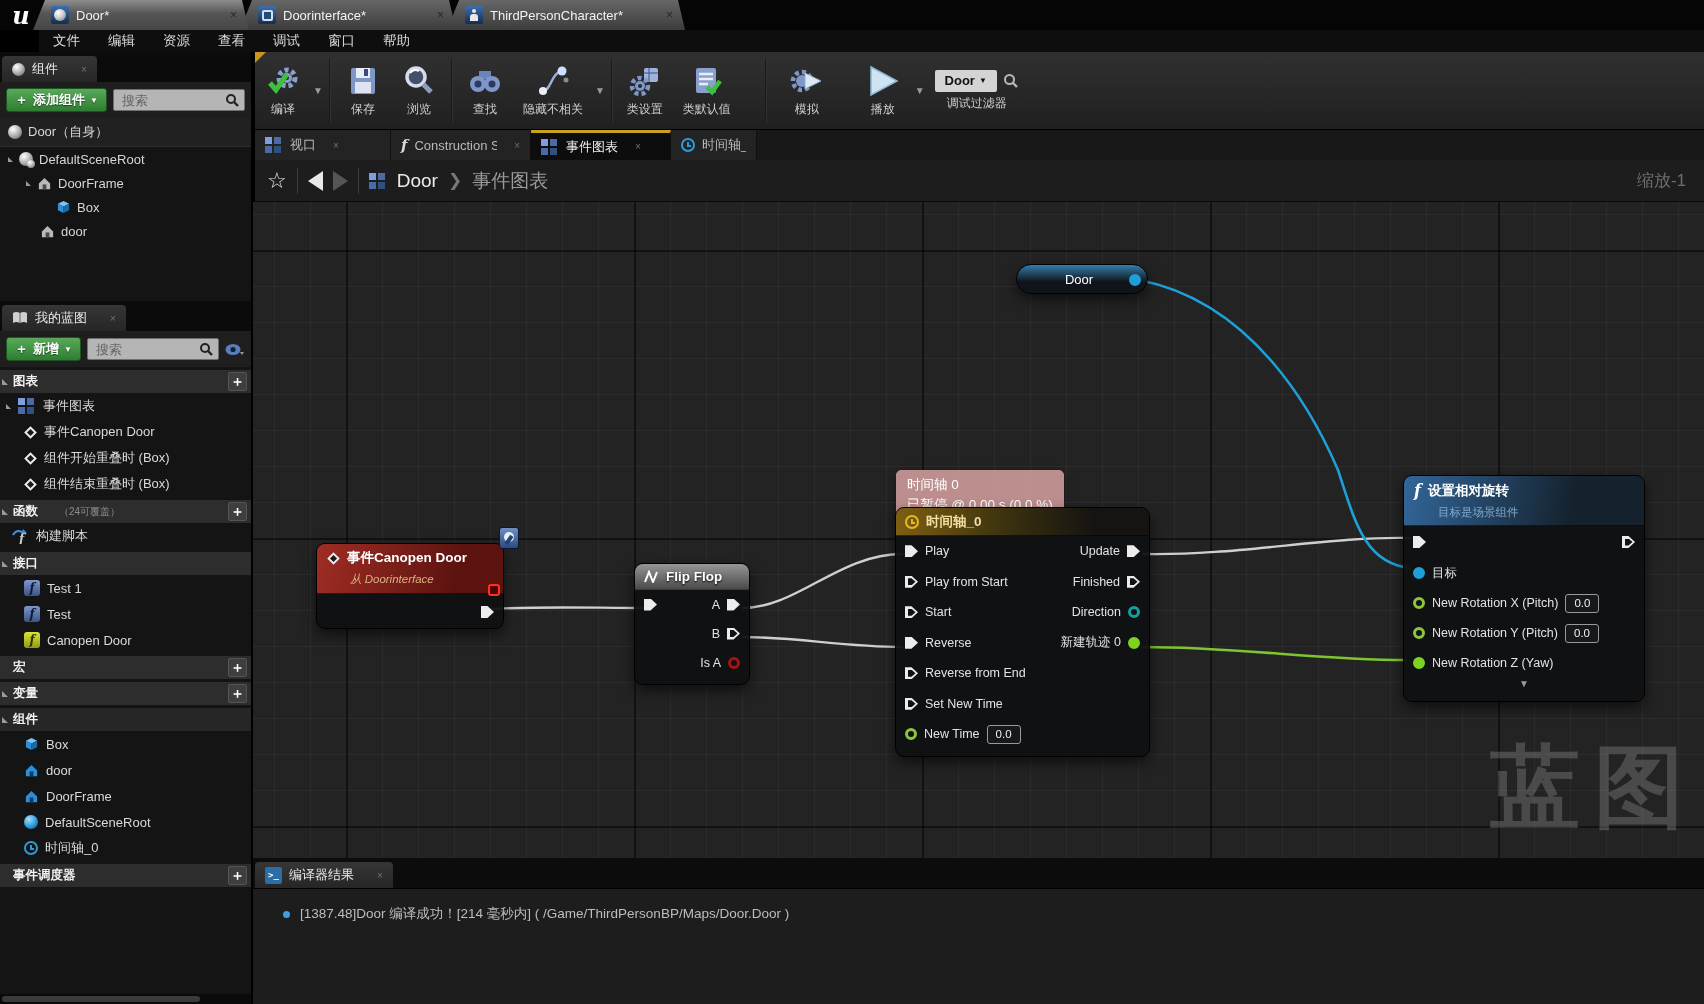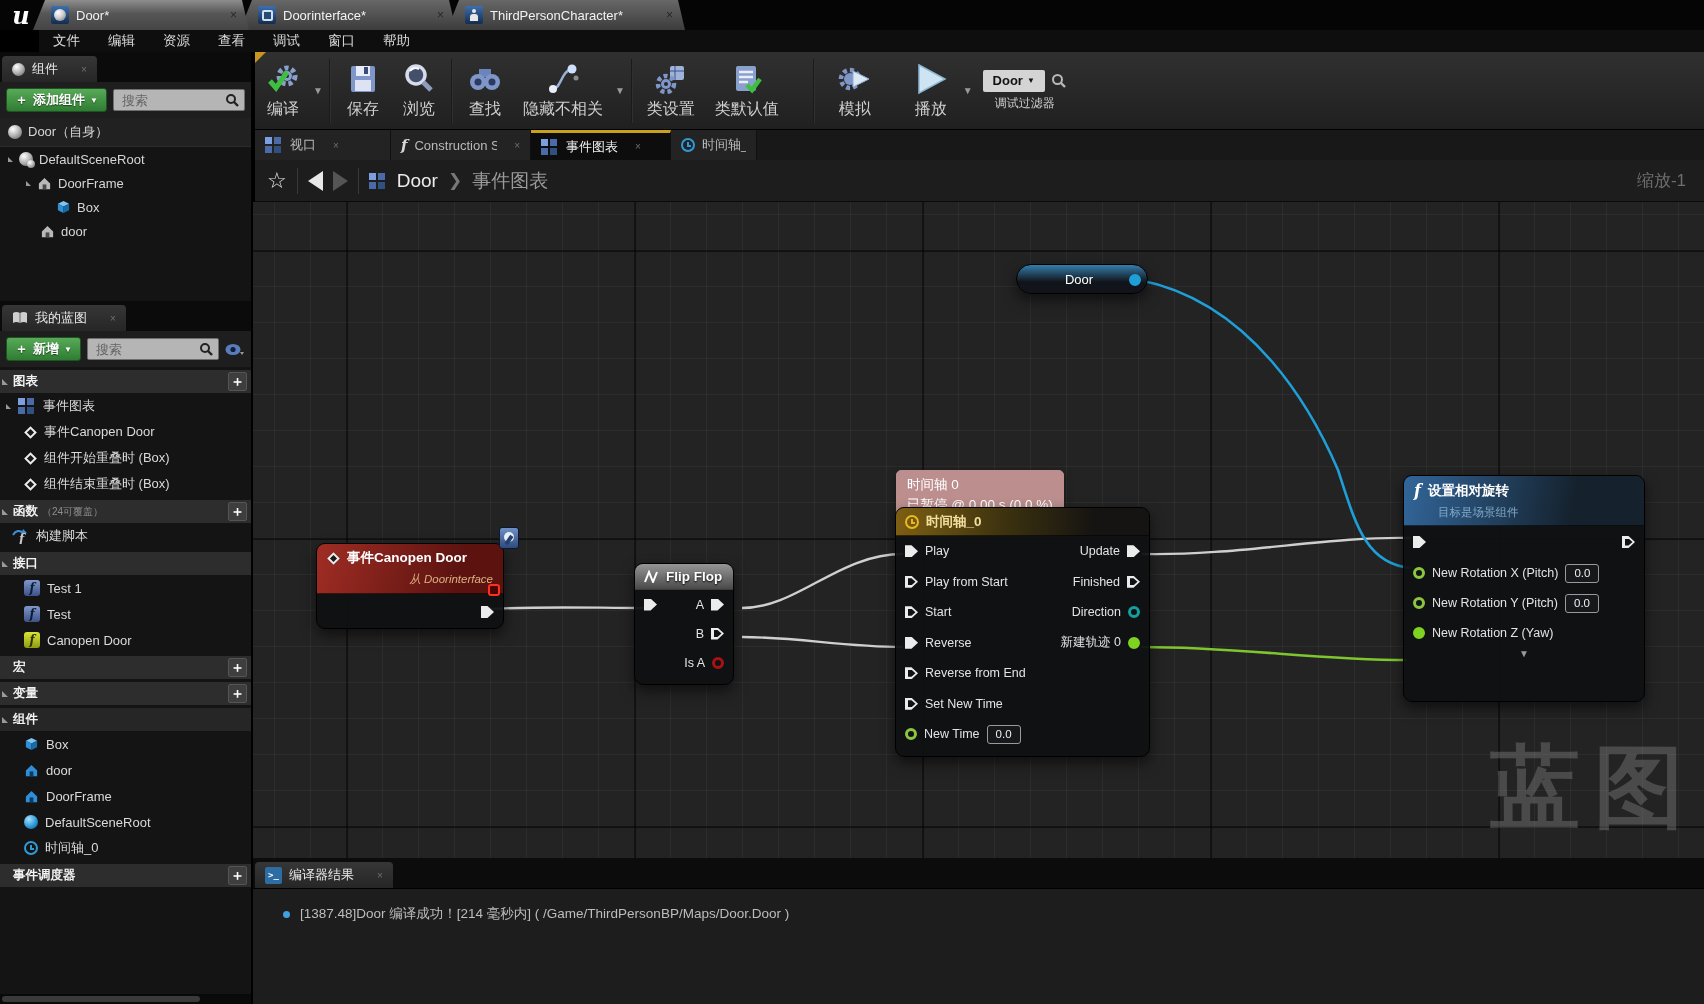--- a/index.html
+++ b/index.html
@@ -35,21 +35,21 @@
   .searchbox input { width:100%; height:100%; background:transparent; border:none; outline:none; padding:0 24px 0 8px; font-size:13px; color:#333; font-family:inherit; }
   .searchbox input::placeholder { color:#636363; }
   .mag { position:absolute; right:4px; top:3px; }
   .prow { height:24px; display:flex; align-items:center; gap:6px; color:#d6d6d6; font-size:13px; flex:0 0 auto; }
   .selfrow { height:28px; background:#212121; padding-left:8px; }
   .sep-line { height:1px; background:#2c2c2c; flex:0 0 auto; }
   .tri-exp { width:0; height:0; border-bottom:6px solid #9a9a9a; border-right:6px solid transparent; flex:0 0 auto; }
   .tri-exp.sm { border-bottom-width:5px; border-right-width:5px; }
   .sechead { height:24px; background:#2d2d2d; display:flex; align-items:center; padding:0 4px 0 13px; font-weight:bold; font-size:12.5px; color:#f2f2f2; position:relative; border-top:1px solid #141414; flex:0 0 auto; margin-top:2px; }
   .sechead .tri-exp { position:absolute; left:2px; top:9px; }
-  .secnote { font-weight:normal; font-size:10px; color:#8f8f8f; margin-left:4px; }
+  .secnote { font-weight:normal; font-size:10px; color:#8f8f8f; margin-left:21px; }
   .plusbtn { margin-left:auto; width:19px; height:19px; background:#3e3e3e; border:1px solid #555; border-radius:2px; color:#fff; font-weight:bold; font-size:14px; display:flex; align-items:center; justify-content:center; }
   .itemrow { height:26px; display:flex; align-items:center; gap:7px; color:#dadada; font-size:13px; padding-left:24px; flex:0 0 auto; }
   .sphere { width:14px; height:14px; border-radius:50%; background:radial-gradient(circle at 35% 30%, #ffffff, #b9b9b9 45%, #585858); flex:0 0 auto; }
   .sphere.blue { background:radial-gradient(circle at 35% 30%, #a8e0ff, #2e9ad8 55%, #0b4f80); }
   .sphere.small { width:8px; height:8px; }
   .diamond { width:9px; height:9px; border:2px solid #ececec; background:#1a1a1a; transform:rotate(45deg); flex:0 0 auto; margin:0 2px; }
   .ficon { width:16px; height:16px; border-radius:3px; display:flex; align-items:center; justify-content:center; font:bold italic 12px "DejaVu Serif",serif; flex:0 0 auto; }
   .ficon.blue { background:linear-gradient(#8198cc,#3c5288); color:#0d1a33; }
   .ficon.yellow { background:linear-gradient(#dde335,#8c9c12); color:#2b3206; }
   .grid4 { width:7px; height:7px; background:#7d9fe0; box-shadow:9px 0 0 #4a6aa8, 0 9px 0 #4a6aa8, 9px 9px 0 #30507f; margin:0 11px 9px 0; flex:0 0 auto; }
@@ -57,21 +57,21 @@
   .clockicon::before { content:""; position:absolute; left:4px; top:2px; width:2px; height:4px; background:#2e9ad8; }
   .clockicon::after { content:""; position:absolute; left:4px; top:5px; width:4px; height:2px; background:#2e9ad8; }
   .clockicon.gold { border-color:#e8b822; }
   .clockicon.gold::before { background:#e8b822; } .clockicon.gold::after { background:#e8b822; }
   #leftscroll { margin-top:auto; height:10px; background:#0a0a0a; position:relative; flex:0 0 auto; }
   #leftscroll .thumb { position:absolute; left:2px; top:2px; width:198px; height:6px; background:#3a3a3a; border-radius:3px; }
 
   
   #toolbar { position:absolute; left:255px; top:52px; width:1449px; height:78px; background:linear-gradient(#303030,#202020); border-bottom:1px solid #000; display:flex; align-items:center; }
   #toolbar .corner { position:absolute; left:0; top:0; width:0; height:0; border-top:11px solid #c89422; border-right:11px solid transparent; }
-  .tbtn { display:flex; flex-direction:column; align-items:center; gap:2px; padding:4px 10px; color:#cfcfcf; font-size:16px; }
+  .tbtn { display:flex; flex-direction:column; align-items:center; gap:2px; padding:4px 10px; color:#cfcfcf; font-size:12px; }
   .tsep { width:2px; height:64px; background:linear-gradient(to right,#101010,#3a3a3a); margin:0 4px; }
   .tcaret { color:#9a9a9a; font-size:10px; align-self:center; margin:0 2px; }
   .debuggroup { display:flex; flex-direction:column; align-items:center; gap:3px; margin-left:8px; }
   .debugrow { display:flex; align-items:center; gap:6px; }
   .debugsel { width:62px; height:22px; background:#d4d4d4; border-radius:2px; color:#111; font-size:13px; font-weight:bold; display:flex; align-items:center; justify-content:center; gap:4px; }
   .debugsel .caret { color:#111; }
 
   
   #doctabs { position:absolute; left:255px; top:130px; width:1449px; height:30px; background:#181818; display:flex; align-items:stretch; }
   .dtab { display:flex; align-items:center; gap:7px; padding:0 10px; background:#232323; border-right:1px solid #101010; color:#b9b9b9; font-size:13px; white-space:nowrap; overflow:hidden; }
@@ -114,29 +114,29 @@
   .pcirc.bool { border-color:#a81212; }
   .pcirc.enum { border-color:#12a0a0; }
   .vbox { min-width:34px; height:19px; border:1px solid #9a9a9a; border-radius:3px; background:#17181b; color:#f0f0f0; font-size:11.5px; display:flex; align-items:center; justify-content:center; padding:0 5px; }
 
   #node-door { left:763px; top:62px; width:132px; height:30px; border-radius:15px; background:linear-gradient(180deg, rgba(54,130,180,.95), rgba(16,20,26,.96) 60%); border:1px solid #060head606; display:flex; align-items:center; justify-content:center; }
   #node-door .lbl { color:#fff; font-size:13px; margin-right:6px; }
   #node-door .pin { position:absolute; right:6px; top:9px; }
 
   #node-event { left:63px; top:341px; width:188px; height:86px; }
   #node-event .nhead { background:linear-gradient(105deg,#a02d24,#5c1310 75%); flex-wrap:wrap; padding-bottom:6px; }
-  #node-event .nsub { width:100%; color:#ddb182; font-style:italic; padding-left:23px; margin-top:-2px;text-align:right; }
+  #node-event .nsub { width:100%; color:#ddb182; font-style:italic; padding-left:23px; margin-top:-2px; }
   #node-event .body { position:relative; height:36px; }
   #node-event .execout { position:absolute; right:9px; top:12px; }
   .eventbadge { position:absolute; right:3px; top:40px; width:12px; height:12px; border:2.5px solid #ff3020; border-radius:3px; background:rgba(70,0,0,.7); }
   .eventsprite { position:absolute; right:-16px; top:-17px; width:20px; height:22px; background:linear-gradient(#6f8fc8,#2e4a7c); border-radius:3px; border:1px solid #0c1830; }
   .eventsprite::before { content:""; position:absolute; left:4px; top:4px; width:10px; height:10px; border-radius:50%; background:#e8eef8; }
   .eventsprite::after { content:""; position:absolute; left:7px; top:7px; width:4px; height:10px; background:#24406e; transform:rotate(35deg); }
 
-  #node-flip { left:381px; top:361px; width:100px; height:122px; }
+  #node-flip { left:381px; top:361px; width:116px; height:122px; }
   #node-flip .nhead { background:linear-gradient(#969696,#4a4a4a); text-shadow:0 1px 2px #000; }
   #node-flip .nrow { height:29px; }
   #node-flip .right { justify-content:flex-end; }
 
   #node-timeline { left:642px; top:305px; width:255px; height:250px; }
   #node-timeline .nhead { background:linear-gradient(to right,#7d5f12,#39300f 45%,#161412 78%); color:#f2dfa0; }
   .tl-in { position:absolute; left:0; top:28px; width:150px; }
   .tl-in .nrow { height:30.5px; }
   .tl-out { position:absolute; right:0; top:28px; width:140px; }
   .tl-out .nrow { height:30.5px; justify-content:flex-end; }
@@ -677,20 +677,24 @@
       <span class="fglyph">f</span>
       <span>设置相对旋转</span>
       <span class="nsub">目标是场景组件</span>
     </div>
     <div class="nrow execrow">
       <span class="pexec"></span>
       <span class="pexec hollow">
           <i></i>
         </span>
     </div>
+    <div class="nrow">
+        <span class="pcirc obj filled"></span>
+        <span>目标</span>
+      </div>
     <div class="nrow">
         <span class="pcirc flt"></span>
         <span>New Rotation X (Pitch)</span>
         <span class="vbox">0.0</span>
       </div>
     <div class="nrow">
         <span class="pcirc flt"></span>
         <span>New Rotation Y (Pitch)</span>
         <span class="vbox">0.0</span>
       </div>

